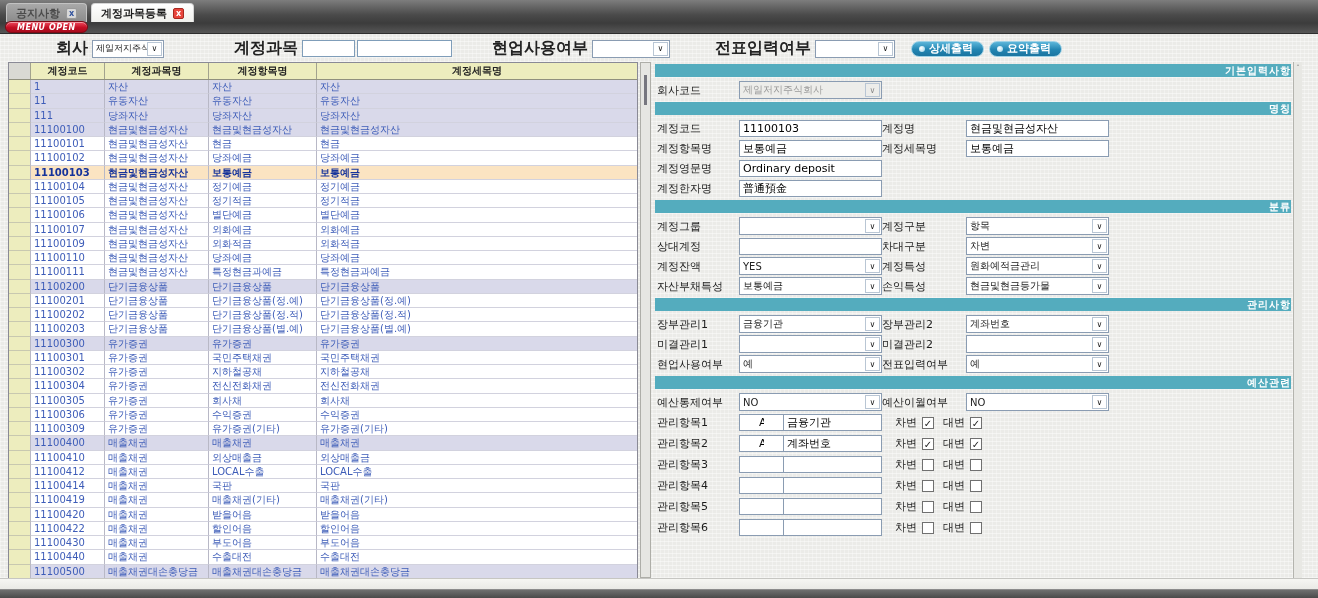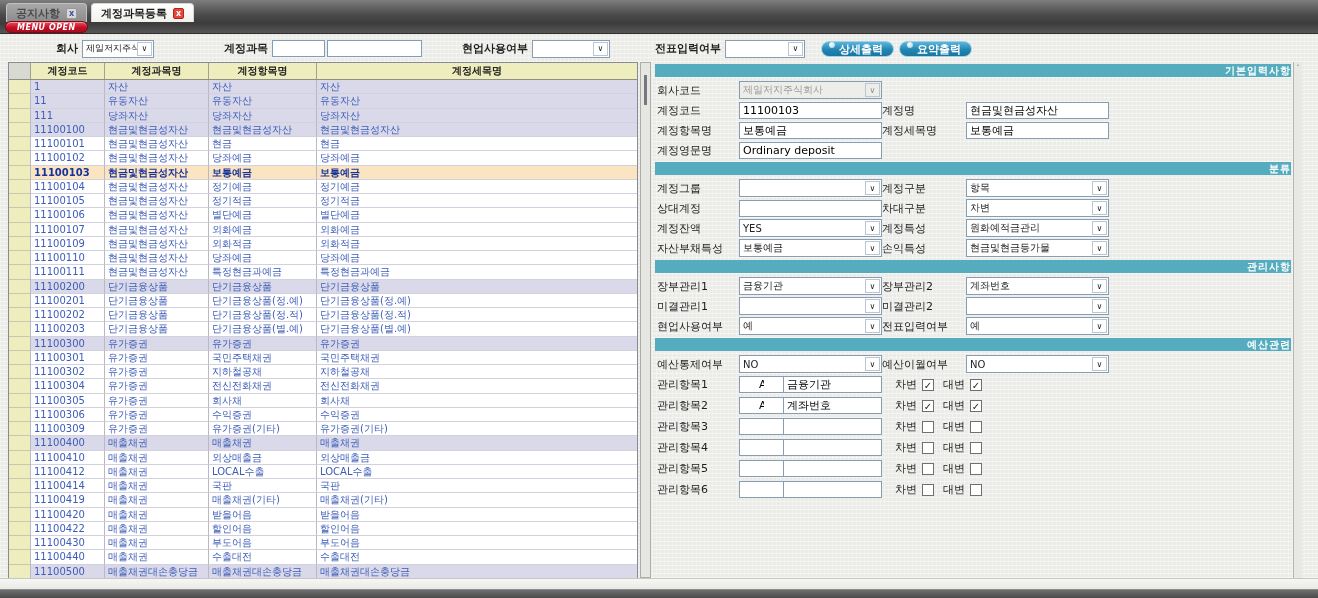--- a/index.html
+++ b/index.html
@@ -33,32 +33,32 @@
   .tab.active .tab-close { background:#e8453c; color:#fff; border:1px solid #a8281f; }
   .menu-open { position:absolute; left:5px; top:21px; height:12px; padding:0 11px;
     background:linear-gradient(#ef4a5d,#c40f24 55%,#a70b1d);
     border:1px solid #7e0914; border-radius:7px;
     color:#fff; font-size:8px; font-weight:bold; font-style:italic; letter-spacing:.5px;
     display:flex; align-items:center; box-shadow:inset 0 1px 0 rgba(255,255,255,.45); }
 
   
   .toolbar { position:absolute; left:0; top:36px; width:1318px; height:25px;
     display:flex; align-items:center; }
-  .tb-label { font-size:11px; font-weight:bold; color:#222; white-space:nowrap; }
+  .tb-label { font-size:16px; font-weight:bold; color:#222; white-space:nowrap; }
   .tb-input { height:17px; border:1px solid #7f9db9; background:#fff; font-size:11px; padding:0 3px; }
   .selectbox { height:18px; background:#fff; border:1px solid #8a9cb2; display:flex;
     align-items:center; overflow:hidden; cursor:default; }
   .sel-text { flex:1; padding:0 3px; font-size:10px; white-space:nowrap; overflow:hidden; }
   .sel-arrow { width:15px; height:14px; margin-right:1px; border:1px solid #b9c6d4;
     display:flex; align-items:center; justify-content:center;
     font-size:8px; color:#222; background:#fff; }
   .print-btn { height:16px; padding:0 10px 0 7px; margin-left:5px; border-radius:8px;
     background:linear-gradient(#5cb6da,#2285b2 55%,#1b75a0);
     border:1px solid #9fd2e6; color:#fff; font-size:11px; font-weight:bold;
-    display:flex; gap:4px; cursor:pointer; white-space:nowrap; }
+    display:flex; align-items:center; gap:4px; cursor:pointer; white-space:nowrap; }
   .print-btn .dot { width:6px; height:6px; border-radius:50%;
     background:radial-gradient(circle at 35% 35%, #ffffff, #bfe4f2 60%, #7db9d2); }
 
   
   .grid-wrap { position:absolute; left:8px; top:62px; width:630px; height:516px;
     border:1px solid #8a8a96; background:#fff; display:flex; flex-direction:column; }
   .grid-header { display:flex; height:17px; background:#ededbe; border-bottom:1px solid #90907e; }
   .gh-cell { font-size:10px; font-weight:bold; color:#222; text-align:center; line-height:16px;
     border-right:1px solid #a2a28e; overflow:hidden; white-space:nowrap; }
   .gh-sel { width:22px; background:#d9d9d4; border-right:1px solid #a2a28e; }
@@ -419,35 +419,40 @@
 
   <div class="panel">
       <div class="sec-header">기본입력사항</div>
       <div class="f-row">
         <span class="f-label">회사코드</span>
         <div class="selectbox f-select disabled">
           <span class="sel-text">제일저지주식회사</span>
           <span class="sel-arrow">∨</span>
         </div>
       </div>
+      <div class="sec-header">명칭</div>
       <div class="f-row">
         <span class="f-label">계정코드</span>
         <input class="f-text" value="11100103" style="">
         <span class="f-label second">계정명</span>
         <input class="f-text" value="현금및현금성자산" style="">
       </div>
       <div class="f-row">
         <span class="f-label">계정항목명</span>
         <input class="f-text" value="보통예금" style="">
         <span class="f-label second">계정세목명</span>
         <input class="f-text" value="보통예금" style="">
       </div>
       <div class="f-row">
         <span class="f-label">계정영문명</span>
         <input class="f-text" value="Ordinary deposit" style="">
+      </div>
+      <div class="f-row">
+        <span class="f-label">계정한자명</span>
+        <input class="f-text" value="普通預金" style="">
       </div>
       <div class="sec-header">분류</div>
       <div class="f-row">
         <span class="f-label">계정그룹</span>
         <div class="selectbox f-select">
           <span class="sel-text"></span>
           <span class="sel-arrow">∨</span>
         </div>
         <span class="f-label second">계정구분</span>
         <div class="selectbox f-select">

